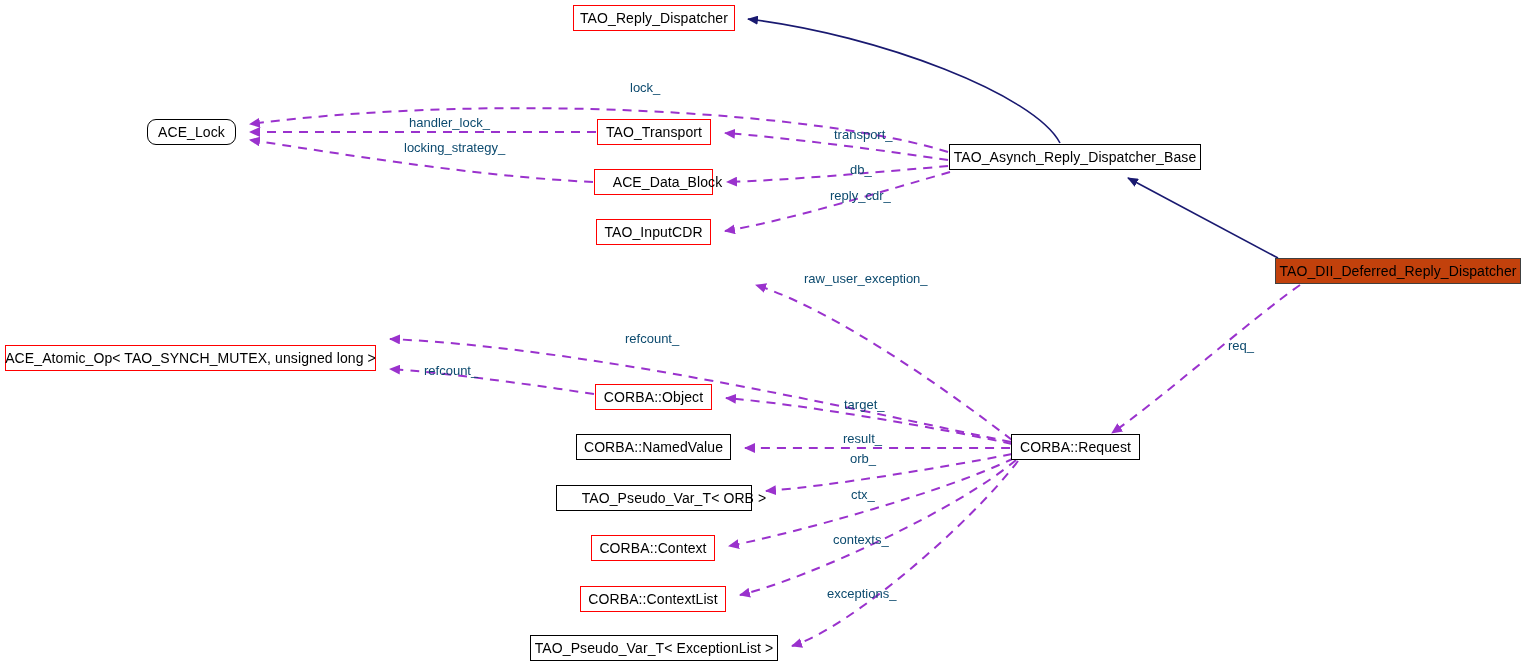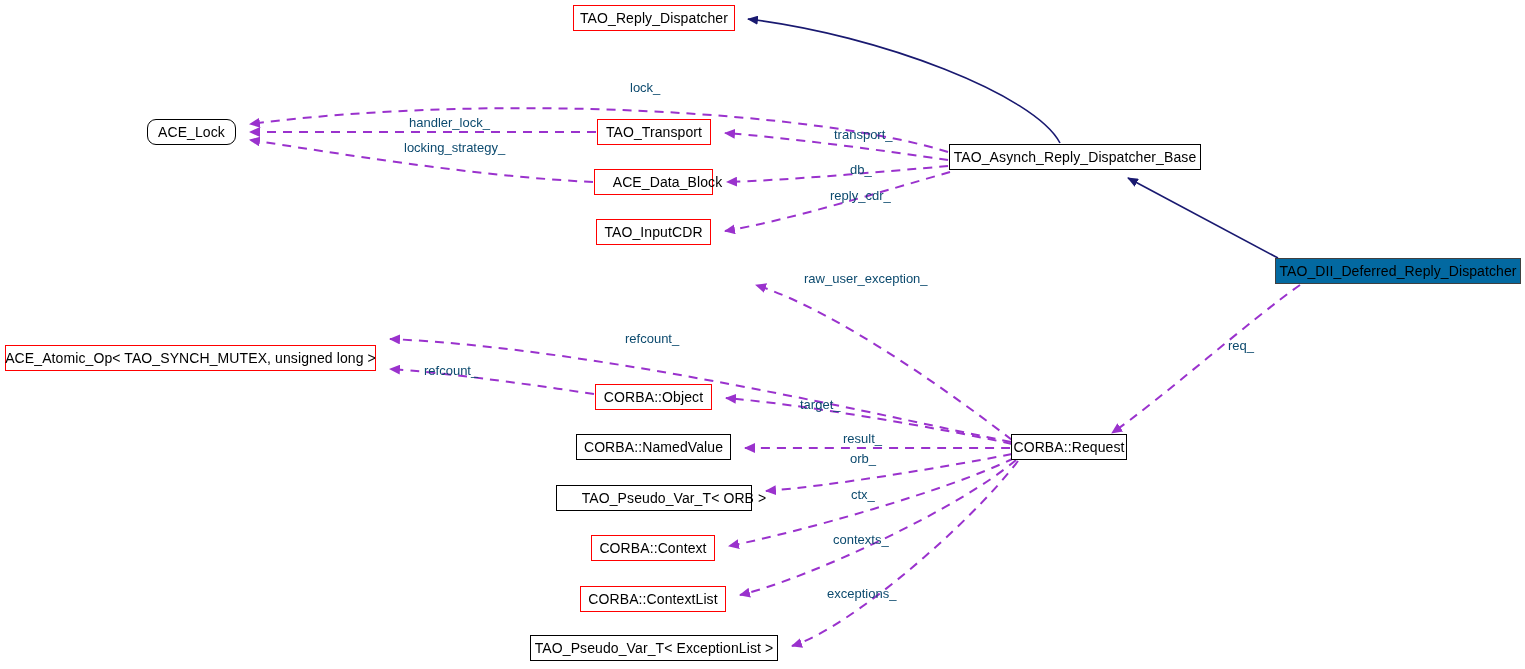--- a/index.html
+++ b/index.html
@@ -33,21 +33,21 @@
     line-height: 1;
     color: #000000;
     background: #ffffff;
     border: 1px solid #000000;
     letter-spacing: 0.1px;
   }
   .node-box.red {
     border-color: #ff0000;
   }
   .node-box.highlight {
-    background: #0369a1;
+    background: #c2410c;
     border-color: #404040;
   }
   .node-label {
     padding: 0 8px;
     pointer-events: none;
   }
   .edge-label {
     position: absolute;
     font-size: 13px;
     color: #0c4a6e;
@@ -130,21 +130,21 @@
   </div>
 
   <div class="node-box red" style="left:595px; top:384px; width:117px; height:26px;">
     <span class="node-label">CORBA::Object</span>
   </div>
 
   <div class="node-box" style="left:576px; top:434px; width:155px; height:26px;">
     <span class="node-label">CORBA::NamedValue</span>
   </div>
 
-  <div class="node-box" style="left:1011px; top:434px; width:116px; height:26px;">
+  <div class="node-box" style="left:1011px; top:434px; width:129px; height:26px;">
     <span class="node-label">CORBA::Request</span>
   </div>
 
   <div class="node-box" style="left:556px; top:485px; width:196px; height:26px;padding-left:40px;">
     <span class="node-label">TAO_Pseudo_Var_T&lt; ORB &gt;</span>
   </div>
 
   <div class="node-box red" style="left:591px; top:535px; width:124px; height:26px;">
     <span class="node-label">CORBA::Context</span>
   </div>
@@ -160,20 +160,20 @@
   <div class="edge-label" style="left:630px; top:81px;">lock_</div>
   <div class="edge-label" style="left:409px; top:116px;">handler_lock_</div>
   <div class="edge-label" style="left:834px; top:128px;">transport_</div>
   <div class="edge-label" style="left:404px; top:141px;">locking_strategy_</div>
   <div class="edge-label" style="left:850px; top:163px;">db_</div>
   <div class="edge-label" style="left:830px; top:189px;">reply_cdr_</div>
   <div class="edge-label" style="left:804px; top:272px;">raw_user_exception_</div>
   <div class="edge-label" style="left:625px; top:332px;">refcount_</div>
   <div class="edge-label" style="left:1228px; top:339px;">req_</div>
   <div class="edge-label" style="left:424px; top:364px;">refcount_</div>
-  <div class="edge-label" style="left:800px; top:398px;">target_</div>
+  <div class="edge-label" style="left:844px; top:398px;">target_</div>
   <div class="edge-label" style="left:843px; top:432px;">result_</div>
   <div class="edge-label" style="left:850px; top:452px;">orb_</div>
   <div class="edge-label" style="left:851px; top:488px;">ctx_</div>
   <div class="edge-label" style="left:833px; top:533px;">contexts_</div>
   <div class="edge-label" style="left:827px; top:587px;">exceptions_</div>
 
 </div>
 
 </body></html>

